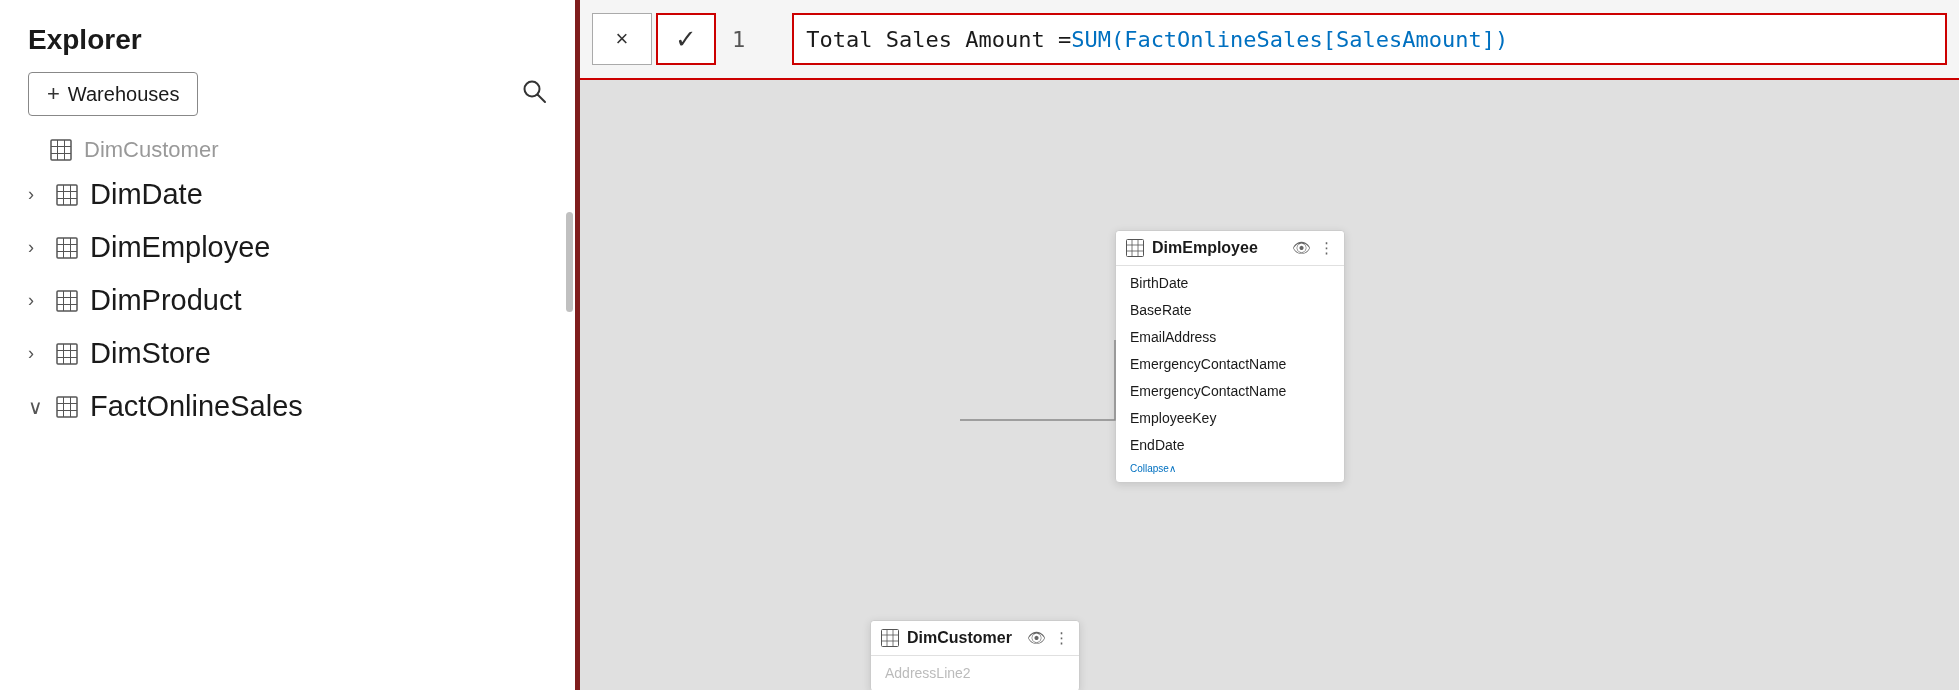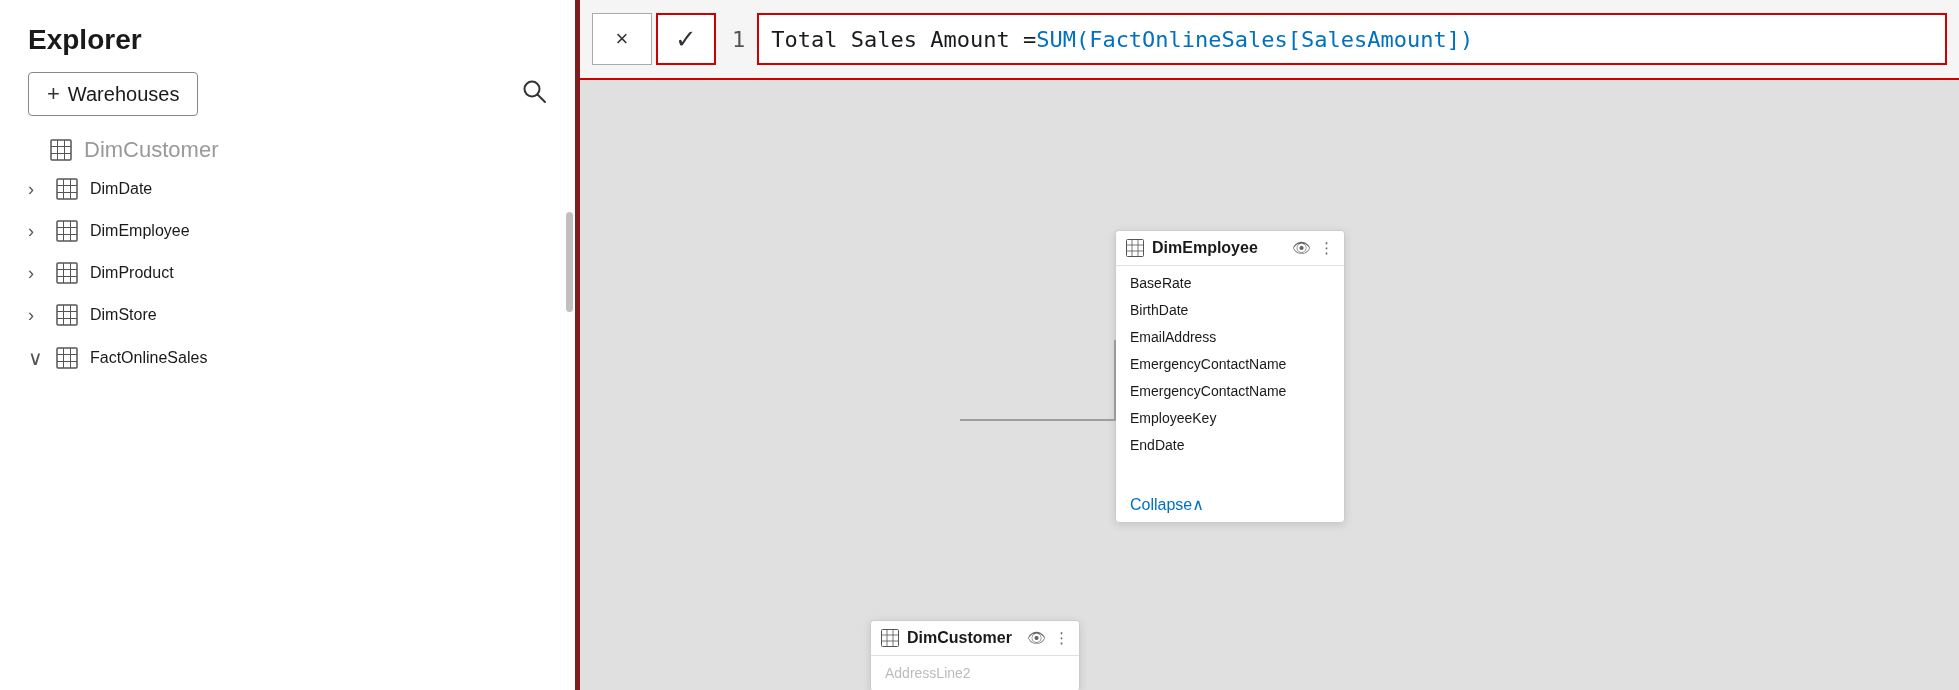--- a/index.html
+++ b/index.html
@@ -89,21 +89,21 @@
 
     .tree-item .chevron {
       font-size: 18px;
       margin-right: 10px;
       color: #555;
       min-width: 18px;
       display: inline-block;
     }
 
     .item-label {
-      font-size: 16px;
+      font-size: 29px;
       color: #1a1a1a;
     }
 
     
     .tree-item-partial {
       display: flex;
       align-items: center;
       padding: 6px 28px 6px 50px;
       font-size: 22px;
       color: #888;
@@ -163,20 +163,21 @@
     .formula-input {
       flex: 1;
       border: 2px solid #cc0000;
       background: #fff;
       font-size: 22px;
       font-family: 'Consolas', monospace;
       padding: 8px 12px;
       height: 52px;
       outline: none;
       color: #1a1a1a;
+      margin-left: 35px;
     }
 
     .formula-text-black {
       color: #1a1a1a;
     }
 
     .formula-text-blue {
       color: #0070c0;
     }
 
@@ -235,27 +236,26 @@
 
     .table-card-field {
       padding: 3px 14px;
       font-size: 14px;
       color: #1a1a1a;
       line-height: 1.5;
     }
 
     .table-card-collapse {
       padding: 4px 14px;
-      font-size: 16px;
+      font-size: 10px;
       color: #0070c0;
       cursor: pointer;
       display: flex;
       align-items: center;
       gap: 0;
-      margin-top: 32px;
     }
 
     
     .svg-grid {
       display: inline-block;
       vertical-align: middle;
       margin-right: 12px;
     }
   </style>
 </head>
@@ -382,22 +382,22 @@
             <line x1="12" y1="0.5" x2="12" y2="17.5" stroke="#555" stroke-width="0.8"></line>
           </svg>
           <span>DimEmployee</span>
         </div>
         <div class="table-card-icons">
           <span class="table-card-icon">👁</span>
           <span class="table-card-icon">⋮</span>
         </div>
       </div>
       <div class="table-card-body">
+        <div class="table-card-field">BirthDate</div>
         <div class="table-card-field">BaseRate</div>
-        <div class="table-card-field">BirthDate</div>
         <div class="table-card-field">EmailAddress</div>
         <div class="table-card-field">EmergencyContactName</div>
         <div class="table-card-field">EmergencyContactName</div>
         <div class="table-card-field">EmployeeKey</div>
         <div class="table-card-field">EndDate</div>
         <div class="table-card-collapse">
           <span>Collapse </span>
           <span>∧</span>
         </div>
       </div>

